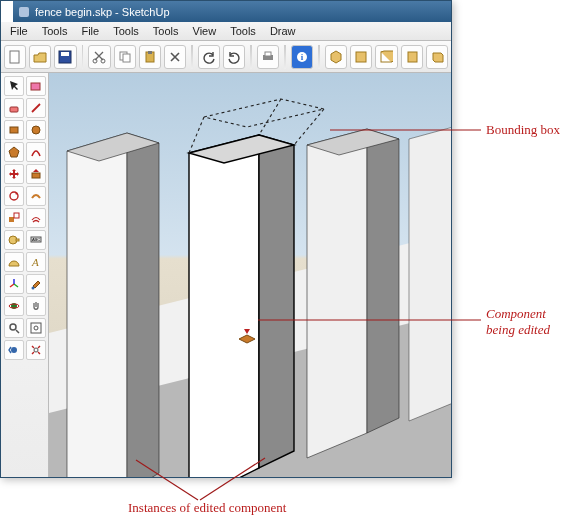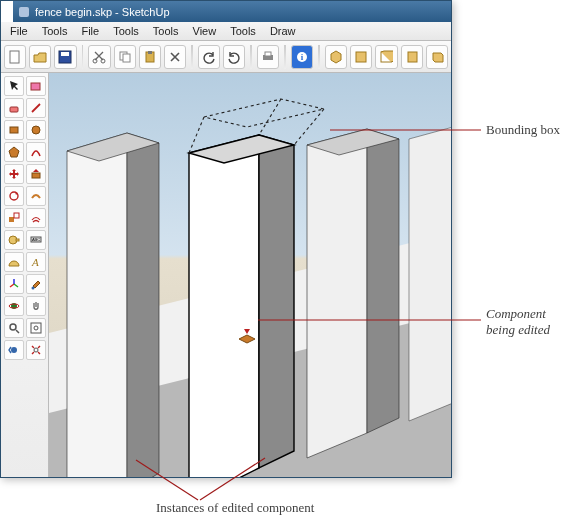--- a/index.html
+++ b/index.html
@@ -14,21 +14,21 @@
   .tbtn { width:24px; height:24px; background:#fdfdfd; border:1px solid #c8c8c8; border-radius:3px; display:flex; align-items:center; justify-content:center; }
   .sep { width:2px; height:24px; margin:0 2px; background: linear-gradient(#ccc,#eee); }
   .workspace { position:absolute; top:72px; left:0; right:0; bottom:0; display:flex; }
   .toolbox { width:48px; background: linear-gradient(#fafafa,#ececec); border-right:1px solid #bbb; padding:3px; display:grid; grid-template-columns: 1fr 1fr; gap:2px; align-content:start;}
   .toolslot { width:20px; height:20px; background:#fdfdfd; border:1px solid #d0d0d0; border-radius:2px; display:flex; align-items:center; justify-content:center;}
   .viewport { flex:1; position:relative; overflow:hidden; }
   .sky { position:absolute; inset:0; background: linear-gradient(#b5cde0 0%, #d4e3ef 45%, #e6dfce 46%, #d7d0bf 100%); }
   .ground-a { position:absolute; left:0; top:260px; width:500px; height:260px; background:#f1f1f1; transform: skewY(-14deg); transform-origin: top left;}
   .ground-b { position:absolute; left:0; top:340px; width:500px; height:260px; background:#b8b8b8; transform: skewY(-14deg); transform-origin: top left;}
   
-  .callout-text { position:absolute; font-family: Georgia, 'Times New Roman', serif; font-size: 13px; color:#404040; line-height:1.25;}
+  .callout-text { position:absolute; font-family: Georgia, 'Times New Roman', serif; font-size: 13px; color:#b91c1c; line-height:1.25;}
   .callout-line { stroke:#9e1b1b; stroke-width:1.2; fill:none; }
   .svg-overlay { position:absolute; inset:0; pointer-events:none; }
 </style>
 </head>
 <body>
 
 <div class="root">
   <div class="app-window">
 
     <div class="titlebar">
@@ -343,14 +343,14 @@
     <line class="callout-line" x1="330" y1="130" x2="481" y2="130"></line>
     <line class="callout-line" x1="258" y1="320" x2="481" y2="320"></line>
 
     <line class="callout-line" x1="136" y1="460" x2="198" y2="500"></line>
     <line class="callout-line" x1="265" y1="458" x2="200" y2="500"></line>
   </svg>
 
   <div class="callout-text" style="left:486px; top:122px;">Bounding box</div>
   <div class="callout-text" style="left:486px; top:306px; white-space:pre-line;font-style:italic;">Component
 being edited</div>
-  <div class="callout-text" style="left:128px; top:500px;margin-left:28px;">Instances of edited component</div>
+  <div class="callout-text" style="left:128px; top:500px;">Instances of edited component</div>
 </div>
 
 </body></html>

